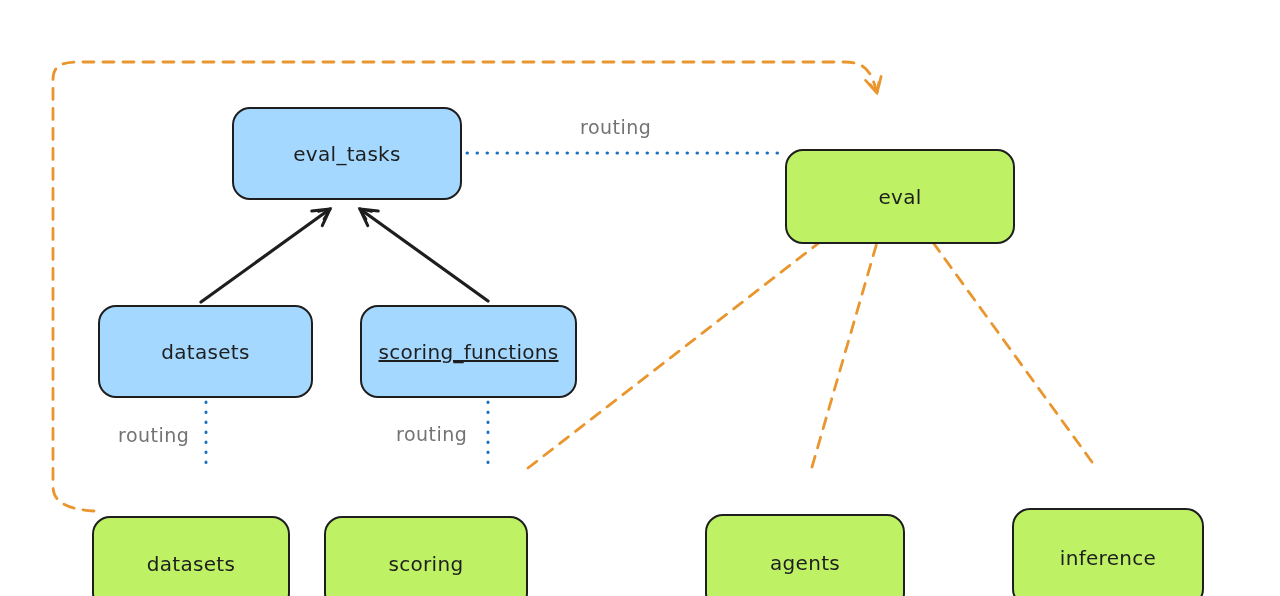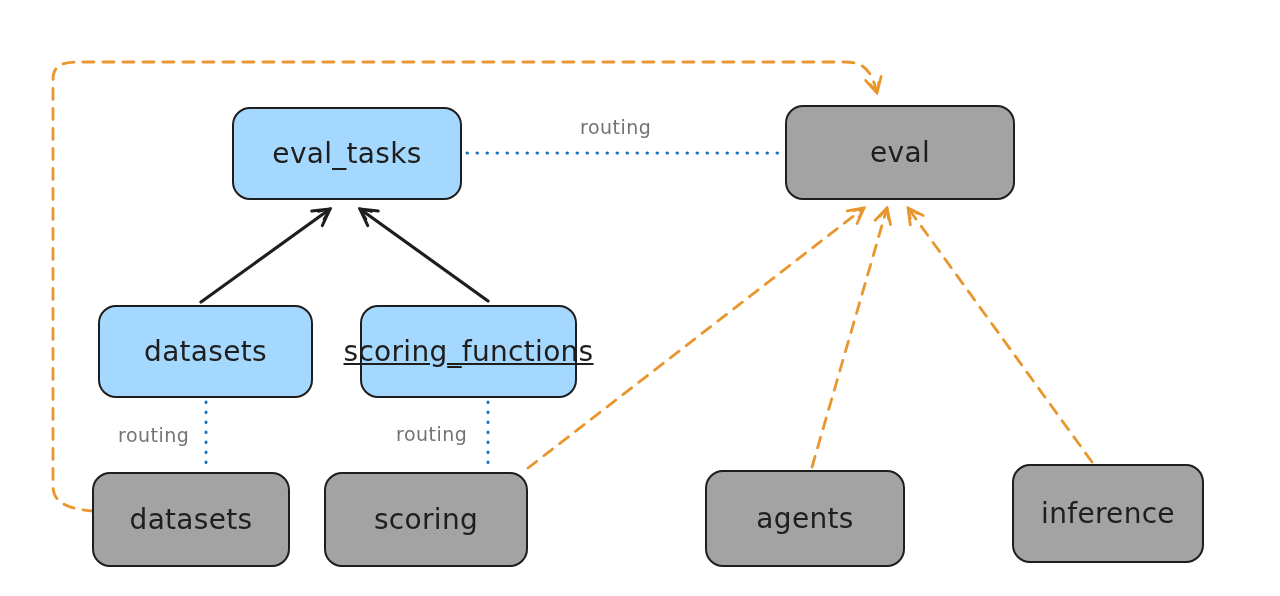--- a/index.html
+++ b/index.html
@@ -23,26 +23,26 @@
     height: 596px;
   }
   .node {
     position: absolute;
     box-sizing: border-box;
     border: 2.5px solid #1e1e1e;
     border-radius: 18px;
     display: flex;
     align-items: center;
     justify-content: center;
-    font-size: 28px;
+    font-size: 20px;
     color: #1e1e1e;
     letter-spacing: 0.3px;
   }
   .node.blue  { background: #a5d8ff; }
-  .node.green { background: #a3a3a3; }
+  .node.green { background: #bef264; margin-top: 44px; }
 
   #node-eval-tasks        { left: 232px; top: 107px; width: 230px; height: 93px; }
   #node-eval              { left: 785px; top: 105px; width: 230px; height: 95px; }
   #node-datasets          { left:  98px; top: 305px; width: 215px; height: 93px; }
   #node-scoring-functions { left: 360px; top: 305px; width: 217px; height: 93px; text-decoration: underline; }
   #node-datasetio         { left:  92px; top: 472px; width: 198px; height: 95px; }
   #node-scoring           { left: 324px; top: 472px; width: 204px; height: 95px; }
   #node-agents            { left: 705px; top: 470px; width: 200px; height: 97px; }
   #node-inference         { left: 1012px; top: 464px; width: 192px; height: 99px; }
 

